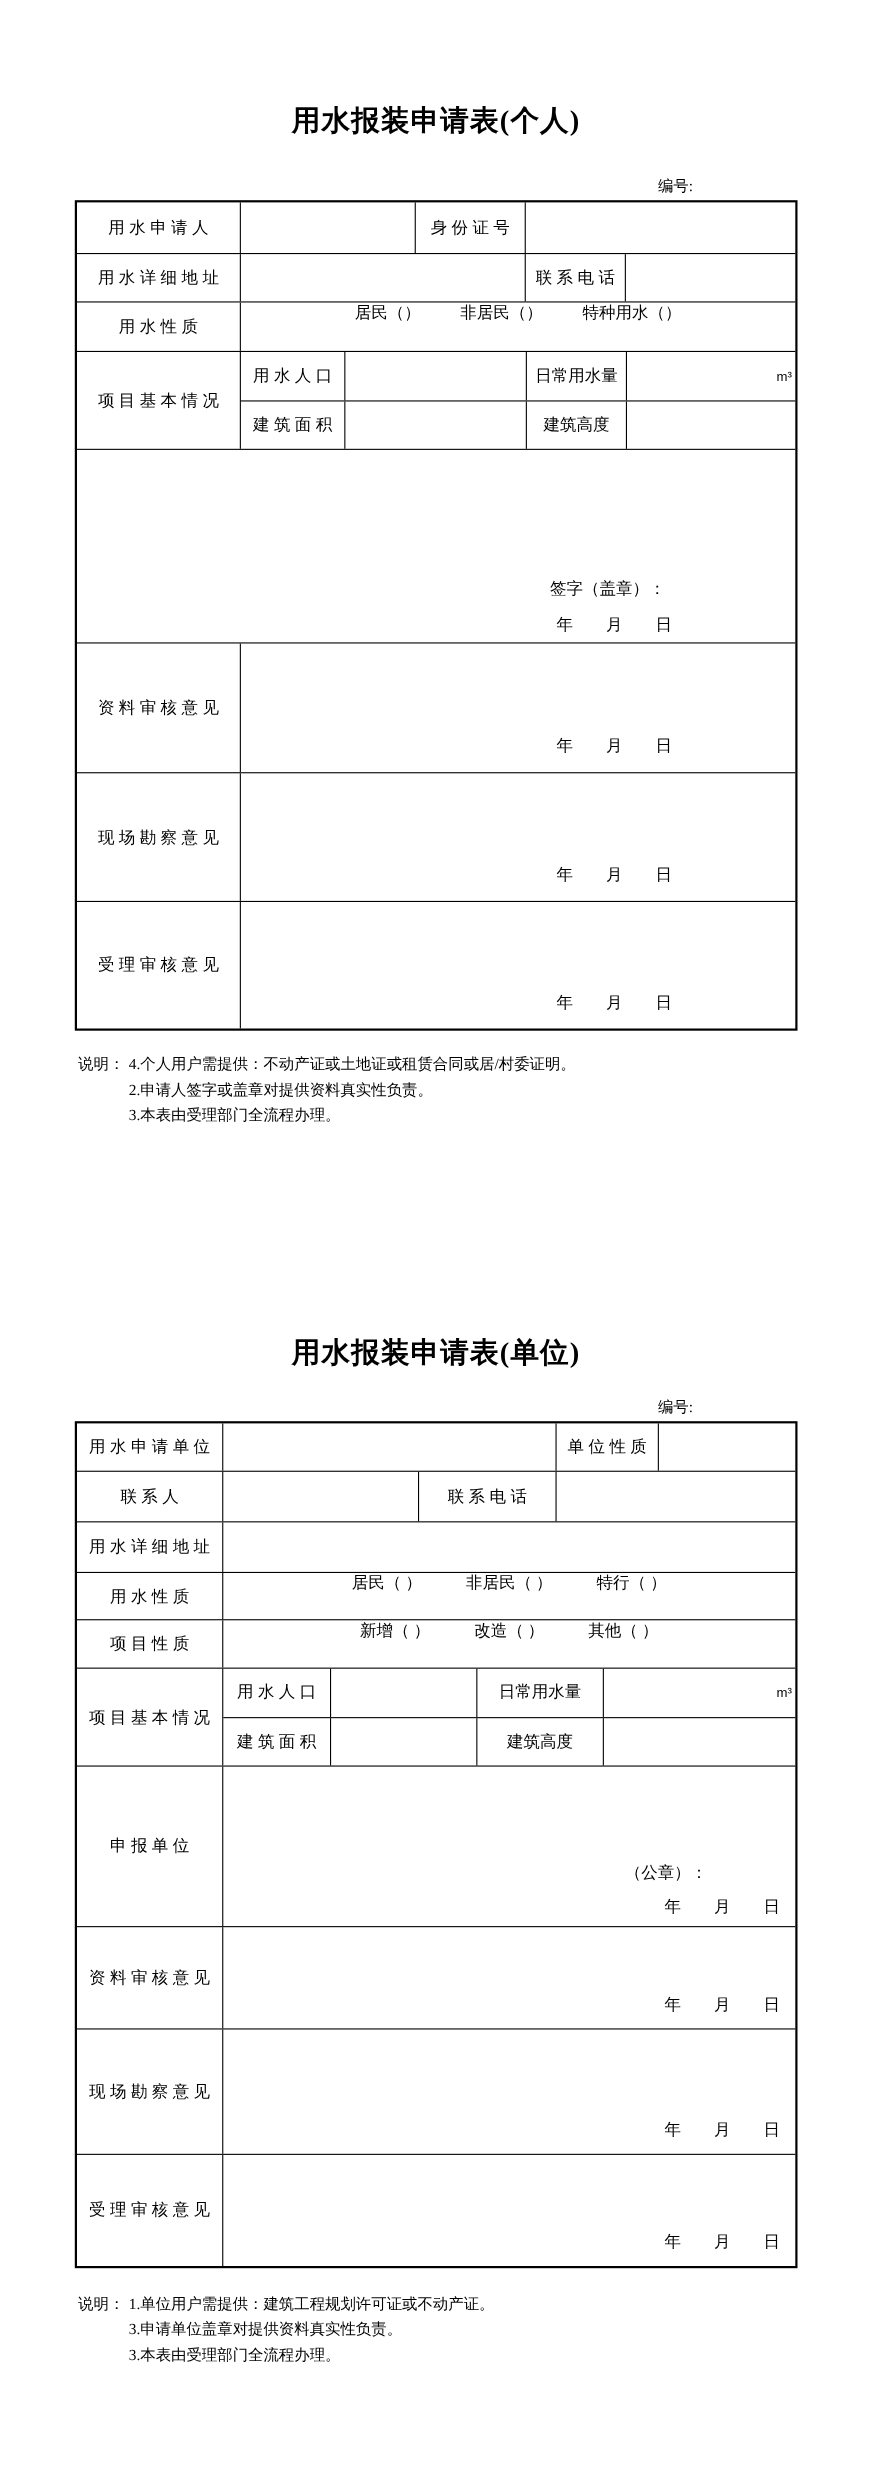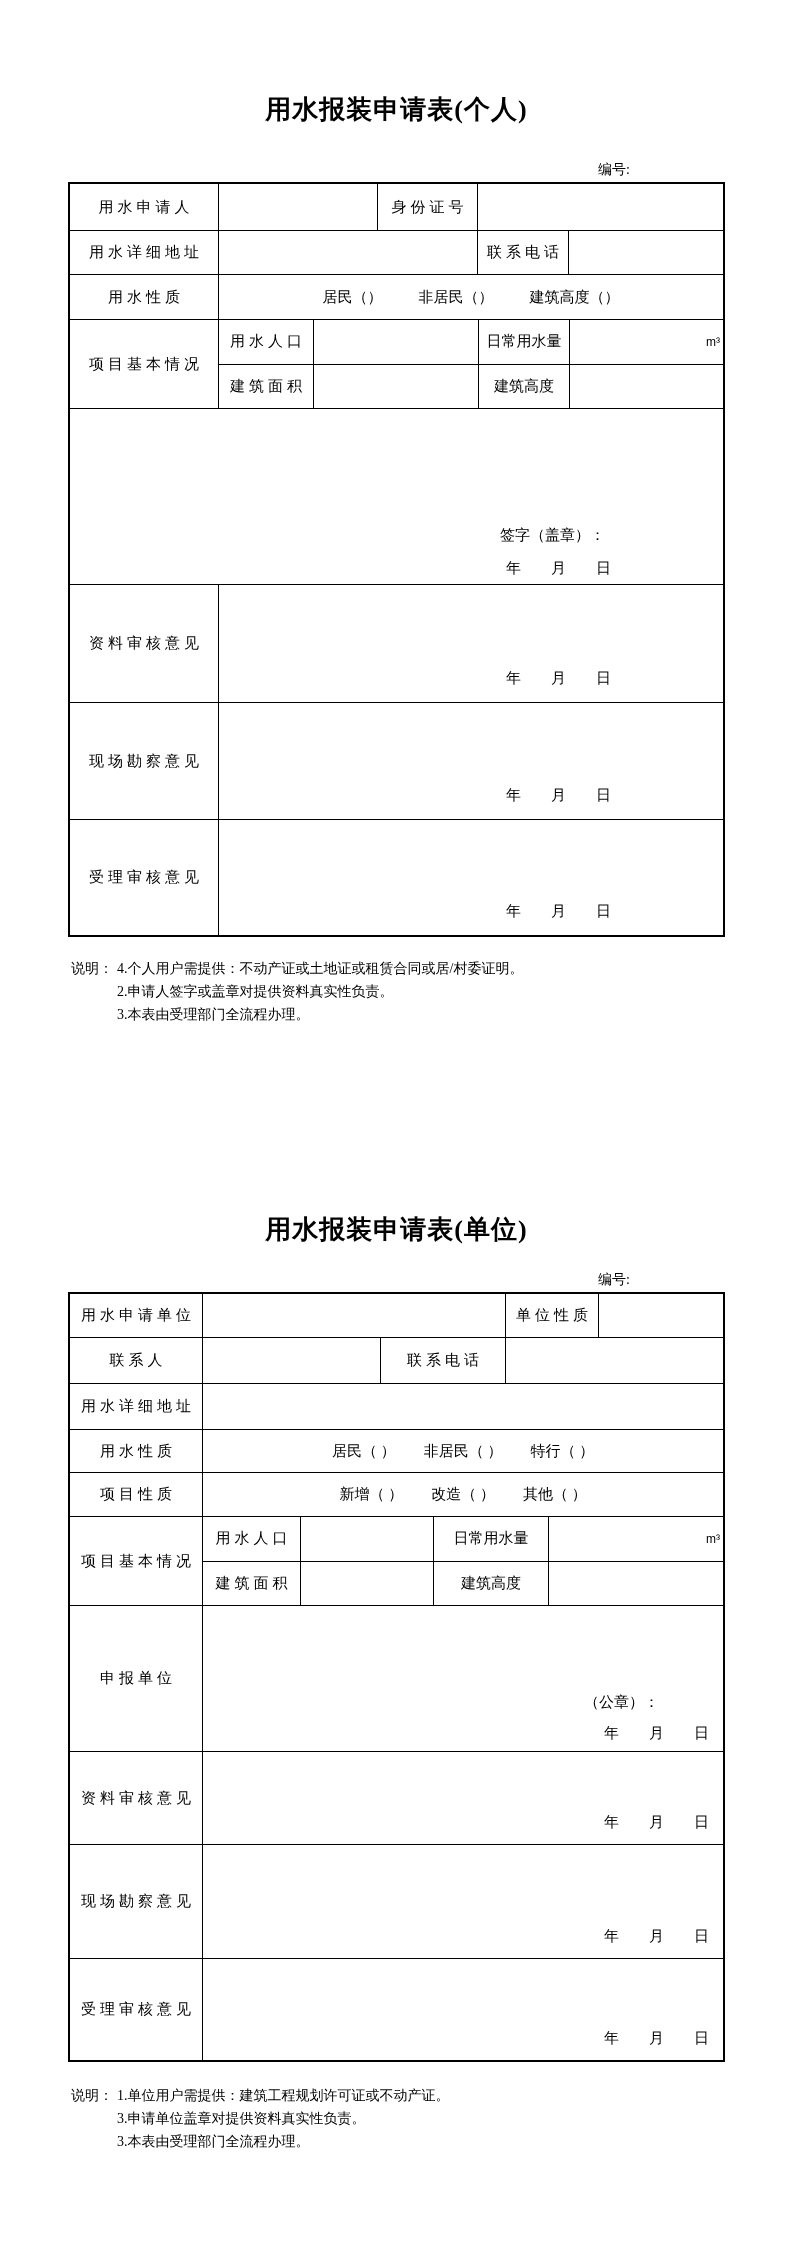--- a/index.html
+++ b/index.html
@@ -11,22 +11,22 @@
   .tbl{width:657px;margin:3px auto 0;border:2px solid #000}
   .row{display:flex}
   .row+.row{border-top:1px solid #000}
   .cell{display:flex;align-items:center;justify-content:center;font-size:15px;min-width:0}
   .cell+.cell,.cellb{border-left:1px solid #000}
   .lbl{letter-spacing:4px;padding-left:4px;text-align:center}
   .vgroup{display:flex;flex-direction:column;flex:1;border-left:1px solid #000}
   .subrow{display:flex;flex:1}
   .subrow+.subrow{border-top:1px solid #000}
   .subrow .cell:first-child{border-left:none}
-  .options{flex:1;display:flex;align-items:center;justify-content:center}
-  .g36{gap:36px}.g40{gap:28px}
+  .options{flex:1;display:flex;align-items:flex-start;justify-content:center}
+  .g36{gap:36px}.g40{gap:40px}
   .unit{justify-content:flex-end;align-items:center;padding-right:3px;
         font-family:"Liberation Sans","DejaVu Sans",sans-serif;font-size:12px}
   .area{flex:1;flex-direction:column;align-items:stretch;justify-content:flex-end}
   .rline{text-align:right;font-size:15px}
   .notes{width:657px;margin:0 auto;display:flex;font-size:14px;line-height:23px;padding-left:3px}
   .notes .prefix{flex:none;width:46px}
   .flex1{flex:1}
 </style>
 </head>
 <body>
@@ -49,21 +49,21 @@
       <div class="cell" style="width:259px"></div>
       <div class="cell lbl" style="width:91px">联系电话</div>
       <div class="cell flex1"></div>
     </div>
 
     <div class="row" style="height:45px">
       <div class="cell lbl" style="width:148px">用水性质</div>
       <div class="cell options g36">
         <span>居民（）</span>
         <span>非居民（）</span>
-        <span>建筑高度（）</span>
+        <span>特种用水（）</span>
       </div>
     </div>
 
     <div class="row" style="height:89px">
       <div class="cell lbl" style="width:148px">项目基本情况</div>
       <div class="vgroup">
         <div class="subrow">
           <div class="cell lbl" style="width:94px">用水人口</div>
           <div class="cell" style="width:165px"></div>
           <div class="cell" style="width:91px">日常用水量</div>
@@ -178,21 +178,21 @@
           <div class="cell" style="width:133px"></div>
           <div class="cell" style="width:115px">建筑高度</div>
           <div class="cell flex1"></div>
         </div>
       </div>
     </div>
 
     <div class="row" style="height:146px">
       <div class="cell lbl" style="width:132px">申报单位</div>
       <div class="cell area" style="padding-bottom:8px">
-        <div class="rline" style="padding-right:64px">（公章）：</div>
+        <div class="rline" style="padding-right:80px">（公章）：</div>
         <div class="rline" style="padding-right:14px;margin-top:12px">年　　月　　日</div>
       </div>
     </div>
 
     <div class="row" style="height:93px">
       <div class="cell lbl" style="width:132px">资料审核意见</div>
       <div class="cell area" style="padding-bottom:12px">
         <div class="rline" style="padding-right:14px">年　　月　　日</div>
       </div>
     </div>

